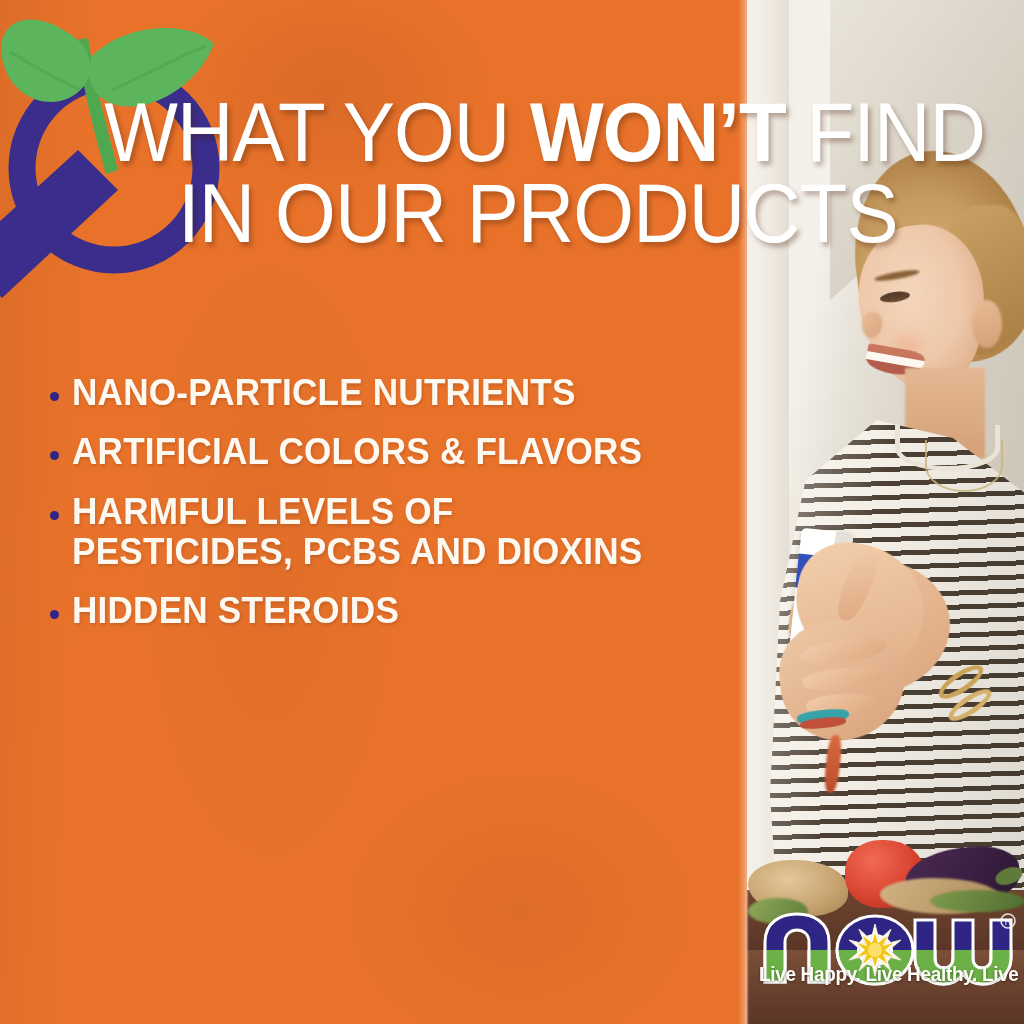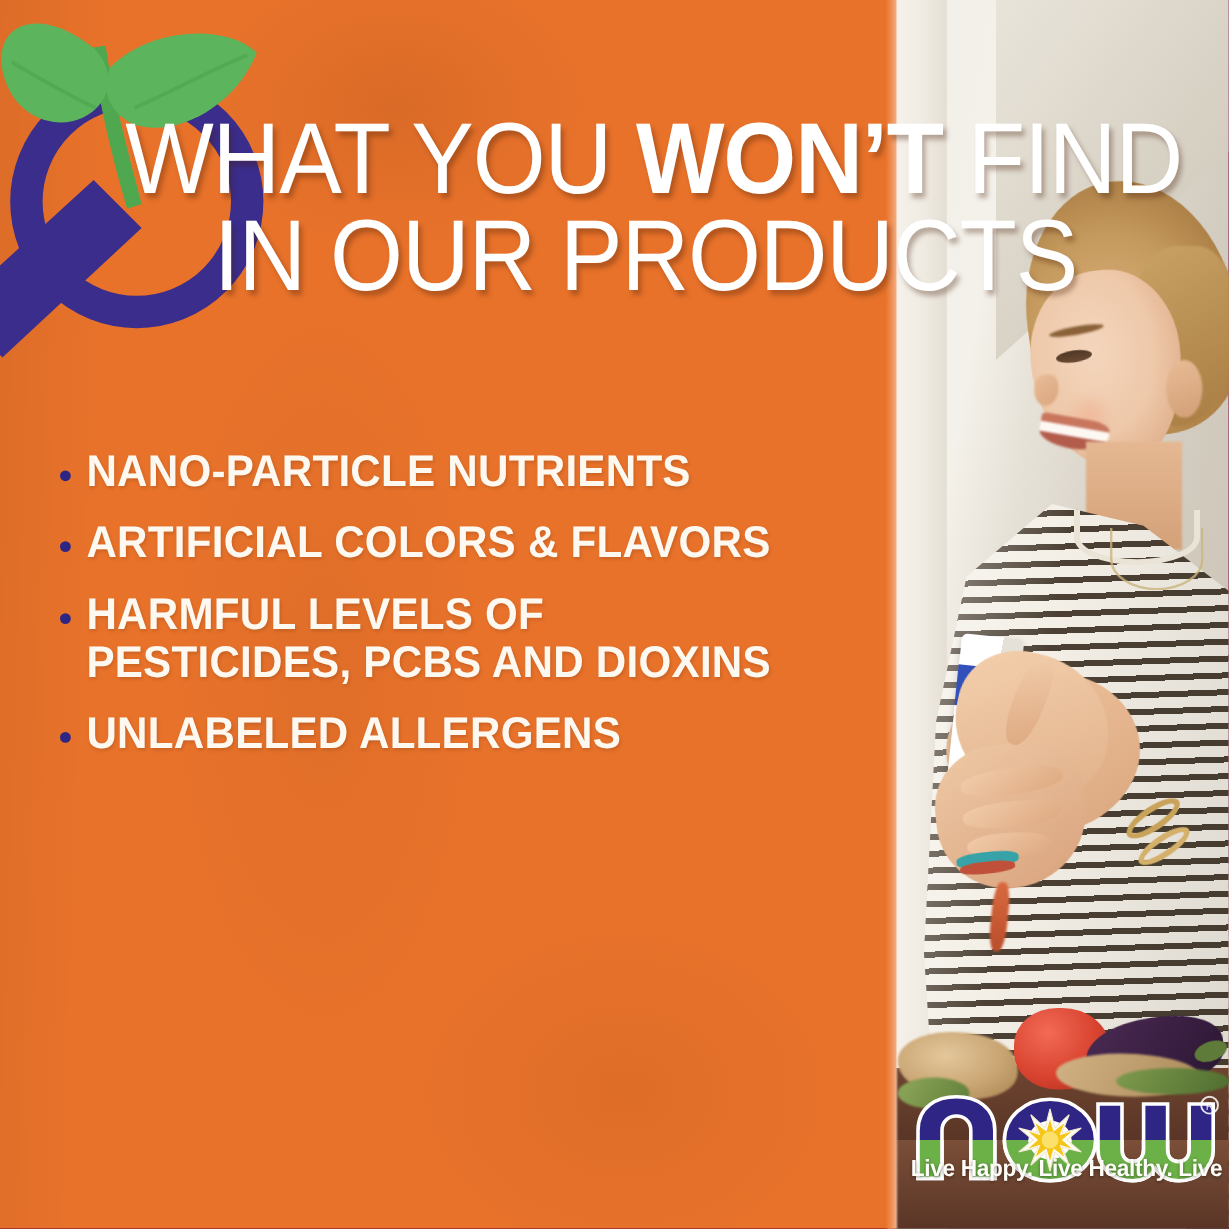--- a/index.html
+++ b/index.html
@@ -420,21 +420,21 @@
       <span class="dot"></span>
       <span class="bullet-text">ARTIFICIAL COLORS &amp; FLAVORS</span>
     </div>
     <div class="bullet-row">
       <span class="dot"></span>
       <span class="bullet-text">HARMFUL LEVELS OF
 PESTICIDES, PCBS AND DIOXINS</span>
     </div>
     <div class="bullet-row">
       <span class="dot"></span>
-      <span class="bullet-text">UNLABELED ALLERGENS</span>
+      <span class="bullet-text">HIDDEN STEROIDS</span>
     </div>
   </div>
 
   <svg class="logo" viewBox="0 0 262 78">
     <defs>
       <clipPath id="lower">
         <rect x="0" y="38" width="262" height="48"></rect>
       </clipPath>
     </defs>
 

